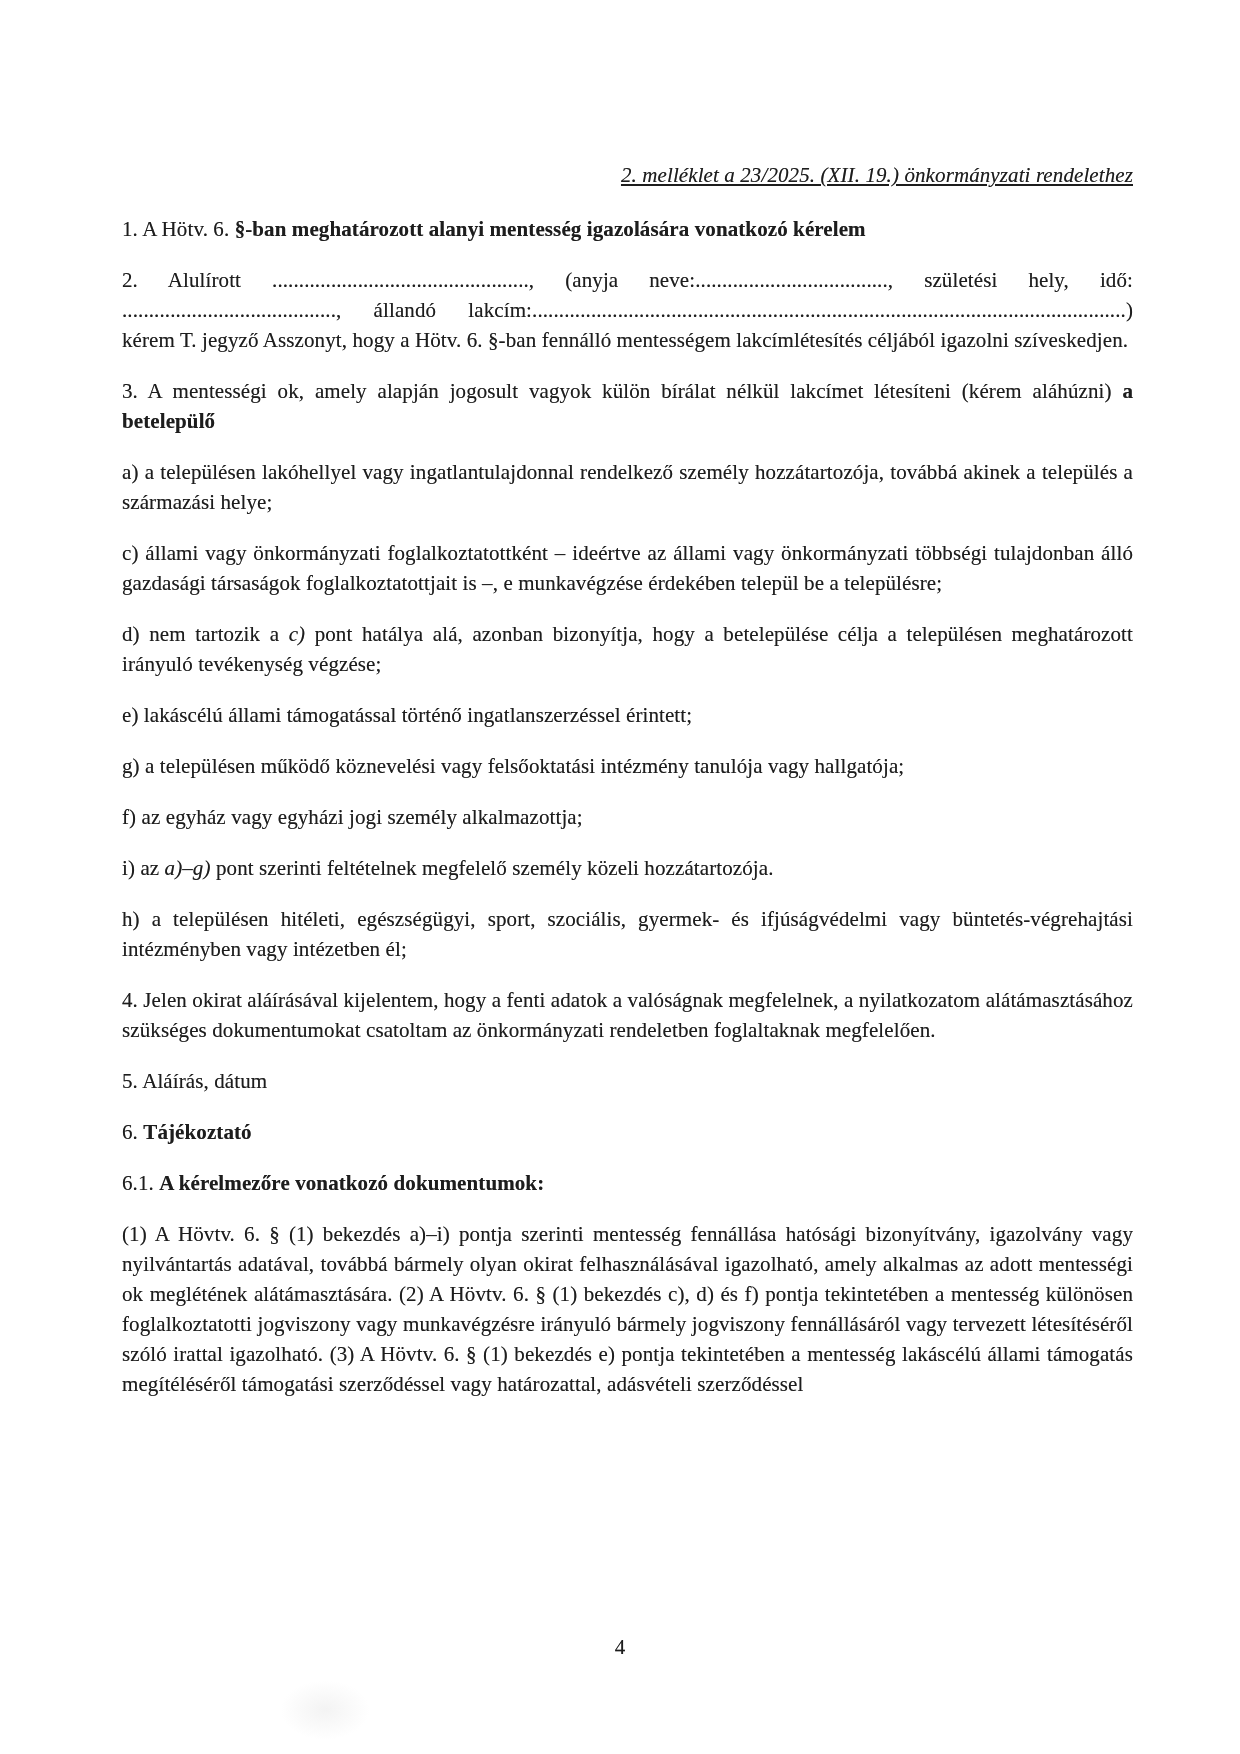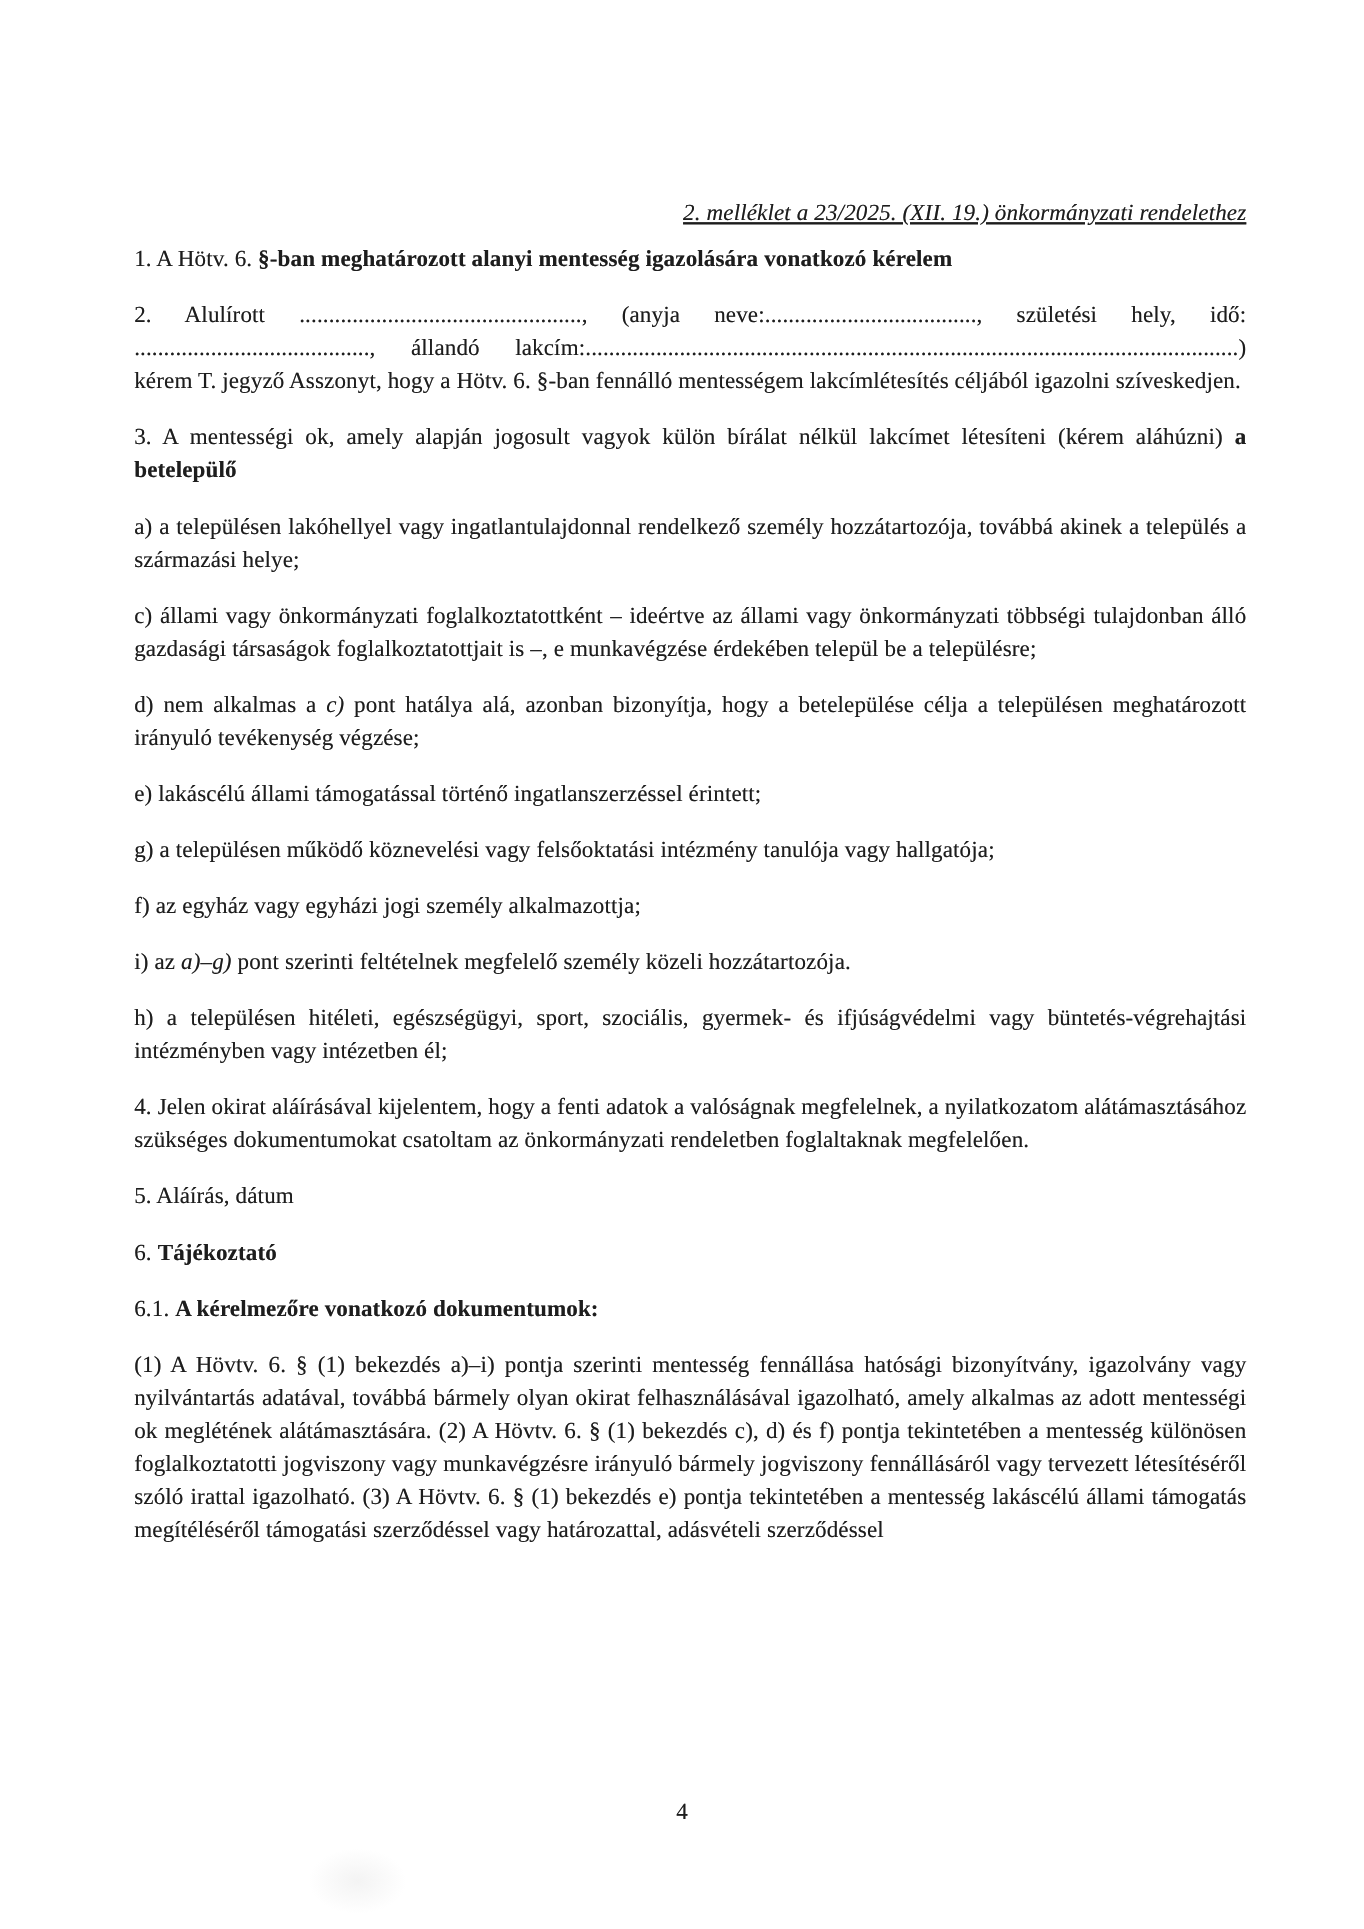--- a/index.html
+++ b/index.html
@@ -9,33 +9,33 @@
     height: 1754px;
     margin: 0 auto;
     background: #ffffff;
     overflow: hidden;
     font-family: "Liberation Serif", "DejaVu Serif", serif;
     color: #1d1d1d;
   }
   .content {
     position: absolute;
     left: 122px;
-    top: 178px;
+    top: 160px;
     width: 1011px;
     font-size: 21px;
     line-height: 30px;
     letter-spacing: 0.1px;
   }
   .annotation {
     text-align: right;
     margin: 0;
   }
   .annotation span { text-decoration: underline; font-style: italic; }
   .doc-title {
-    margin: 12px 0 0 0;
+    margin: 24px 0 0 0;
     text-align: left;
   }
   .para {
     margin: 21px 0 0 0;
     text-align: justify;
   }
   .para.first-body { }
   .page-number {
     position: absolute;
     top: 1632px;
@@ -69,21 +69,21 @@
 
     <p class="para first-body"><span>2. Alulírott ................................................, (anyja neve:...................................., születési hely, idő: ........................................, állandó lakcím:...............................................................................................................) kérem T. jegyző Asszonyt, hogy a Hötv. 6. §-ban fennálló mentességem lakcímlétesítés céljából igazolni szíveskedjen.</span></p>
 
     <p class="para"><span>3. A mentességi ok, amely alapján jogosult vagyok külön bírálat nélkül lakcímet létesíteni (kérem aláhúzni) </span><span style="font-weight: bold;">a betelepülő</span></p>
 
     <p class="para"><span>a) a településen lakóhellyel vagy ingatlantulajdonnal rendelkező személy hozzátartozója, továbbá akinek a település a származási helye;</span></p>
 
 
     <p class="para"><span>c) állami vagy önkormányzati foglalkoztatottként – ideértve az állami vagy önkormányzati többségi tulajdonban álló gazdasági társaságok foglalkoztatottjait is –, e munkavégzése érdekében települ be a településre;</span></p>
 
-    <p class="para"><span>d) nem alkalmas a </span><span style="font-style: italic;">c)</span><span> pont hatálya alá, azonban bizonyítja, hogy a betelepülése célja a településen meghatározott irányuló tevékenység végzése;</span></p>
+    <p class="para"><span>d) nem tartozik a </span><span style="font-style: italic;">c)</span><span> pont hatálya alá, azonban bizonyítja, hogy a betelepülése célja a településen meghatározott irányuló tevékenység végzése;</span></p>
 
     <p class="para"><span>e) lakáscélú állami támogatással történő ingatlanszerzéssel érintett;</span></p>
 
     <p class="para"><span>g) a településen működő köznevelési vagy felsőoktatási intézmény tanulója vagy hallgatója;</span></p>
 
     <p class="para"><span>f) az egyház vagy egyházi jogi személy alkalmazottja;</span></p>
 
     <p class="para"><span>i) az </span><span style="font-style: italic;">a)–g)</span><span> pont szerinti feltételnek megfelelő személy közeli hozzátartozója.</span></p>
 
     <p class="para"><span>h) a településen hitéleti, egészségügyi, sport, szociális, gyermek- és ifjúságvédelmi vagy büntetés-végrehajtási intézményben vagy intézetben él;</span></p>

